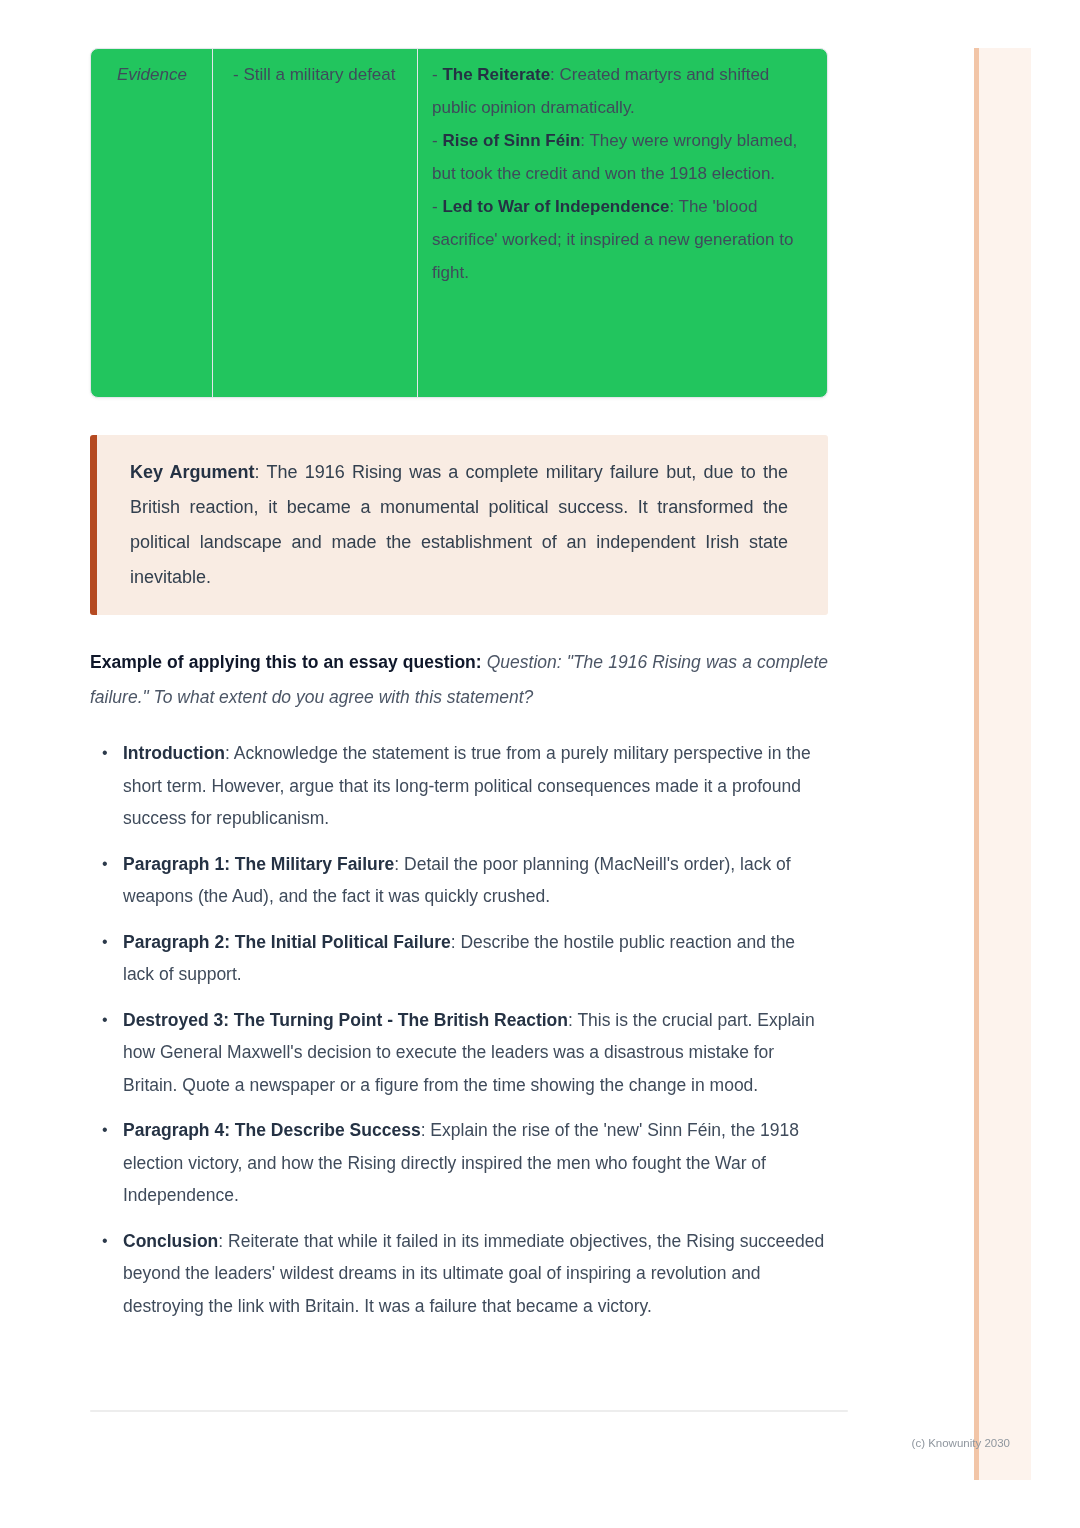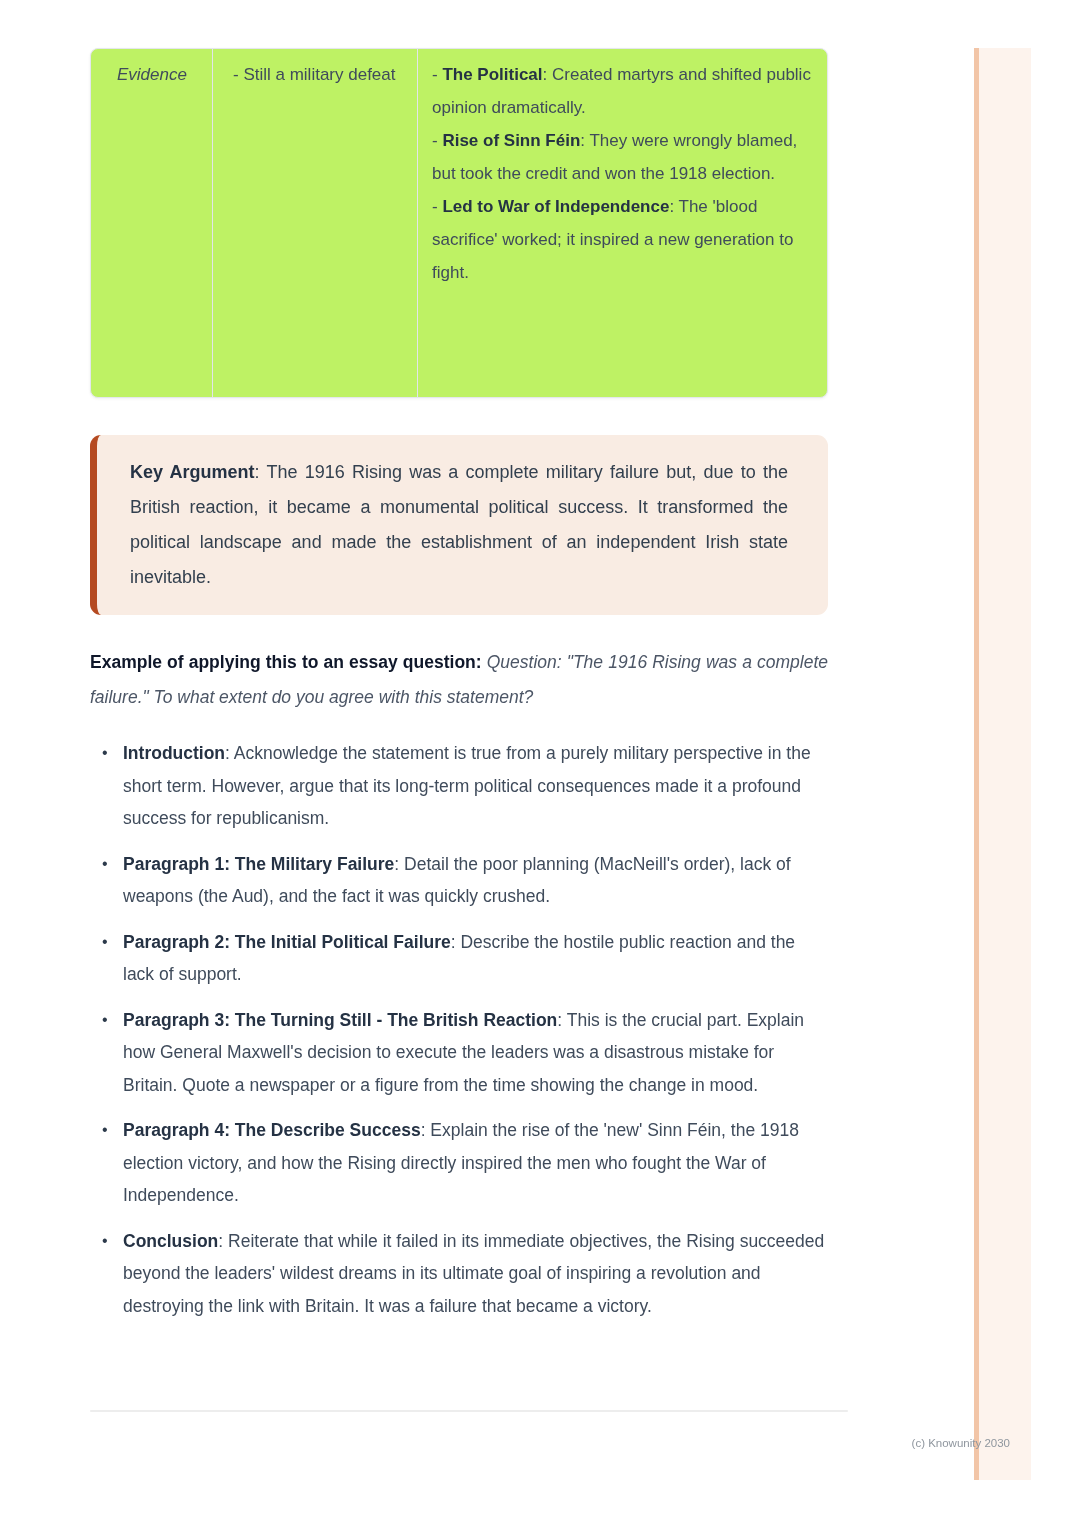--- a/index.html
+++ b/index.html
@@ -24,21 +24,21 @@
     border-left: 5px solid #f2c5a7;
     z-index: 0;
   }
   
   .table-card {
     position: absolute;
     left: 90px;
     top: 48px;
     width: 738px;
     height: 350px;
-    background: #bef264;
+    background: #22c55e;
     border: 1px solid #e4e7ec;
     border-radius: 8px;
     box-shadow: 0 1px 3px rgba(0,0,0,0.06);
     display: flex;
     font-size: 17px;
     line-height: 33px;
     z-index: 1;
   }
   .table-cell { padding: 9px 16px; overflow: hidden; }
   .cell-label {
@@ -56,21 +56,21 @@
   .detail-item b, .cell-details b { color: #253244; font-weight: bold; }
   
   .callout {
     position: absolute;
     left: 90px;
     top: 435px;
     width: 738px;
     min-height: 177px;
     background: #f9ece3;
     border-left: 7px solid #b54a21;
-    border-radius: 11px;
+    border-radius: 3px;
     padding: 20px 40px 20px 33px;
     font-size: 18px;
     line-height: 35px;
     text-align: justify;
     color: #33404f;
     z-index: 1;
   }
   .callout b { color: #253244; }
   
   .example-para {
@@ -133,39 +133,39 @@
   <div class="side-strip"></div>
 
   <div class="table-card">
     <div class="table-cell cell-label">
       <span>Evidence</span>
     </div>
     <div class="table-cell cell-point">
       <span>- Still a military defeat</span>
     </div>
     <div class="table-cell cell-details">
-      <div class="detail-item"><span>- </span><b>The Political</b><span>: </span><span>Created martyrs and shifted public opinion dramatically.</span></div>
+      <div class="detail-item"><span>- </span><b>The Reiterate</b><span>: </span><span>Created martyrs and shifted public opinion dramatically.</span></div>
       <div class="detail-item"><span>- </span><b>Rise of Sinn Féin</b><span>: </span><span>They were wrongly blamed, but took the credit and won the 1918 election.</span></div>
       <div class="detail-item"><span>- </span><b>Led to War of Independence</b><span>: </span><span>The 'blood sacrifice' worked; it inspired a new generation to fight.</span></div>
     </div>
   </div>
 
   <div class="callout">
     <b>Key Argument</b><span>: </span><span>The 1916 Rising was a complete military failure but, due to the British reaction, it became a monumental political success. It transformed the political landscape and made the establishment of an independent Irish state inevitable.</span>
   </div>
 
   <p class="example-para">
     <b>Example of applying this to an essay question:</b><span class="q-italic"> Question: "The 1916 Rising was a complete failure." To what extent do you agree with this statement?</span>
   </p>
 
   <ul class="essay-list">
     <li class="essay-item"><span class="dot">•</span><b>Introduction</b><span>: Acknowledge the statement is true from a purely military perspective in the short term. However, argue that its long-term political consequences made it a profound success for republicanism.</span></li>
     <li class="essay-item"><span class="dot">•</span><b>Paragraph 1: The Military Failure</b><span>: Detail the poor planning (MacNeill's order), lack of weapons (the Aud), and the fact it was quickly crushed.</span></li>
     <li class="essay-item"><span class="dot">•</span><b>Paragraph 2: The Initial Political Failure</b><span>: Describe the hostile public reaction and the lack of support.</span></li>
-    <li class="essay-item"><span class="dot">•</span><b>Paragraph 3: The Turning Still - The British Reaction</b><span>: This is the crucial part. Explain how General Maxwell's decision to execute the leaders was a disastrous mistake for Britain. Quote a newspaper or a figure from the time showing the change in mood.</span></li>
+    <li class="essay-item"><span class="dot">•</span><b>Destroyed 3: The Turning Point - The British Reaction</b><span>: This is the crucial part. Explain how General Maxwell's decision to execute the leaders was a disastrous mistake for Britain. Quote a newspaper or a figure from the time showing the change in mood.</span></li>
     <li class="essay-item"><span class="dot">•</span><b>Paragraph 4: The Describe Success</b><span>: Explain the rise of the 'new' Sinn Féin, the 1918 election victory, and how the Rising directly inspired the men who fought the War of Independence.</span></li>
     <li class="essay-item"><span class="dot">•</span><b>Conclusion</b><span>: Reiterate that while it failed in its immediate objectives, the Rising succeeded beyond the leaders' wildest dreams in its ultimate goal of inspiring a revolution and destroying the link with Britain. It was a failure that became a victory.</span></li>
   </ul>
 
   <div class="footer-divider"></div>
   <div class="copyright">(c) Knowunity 2030</div>
 
 </div>
 
 </body></html>

